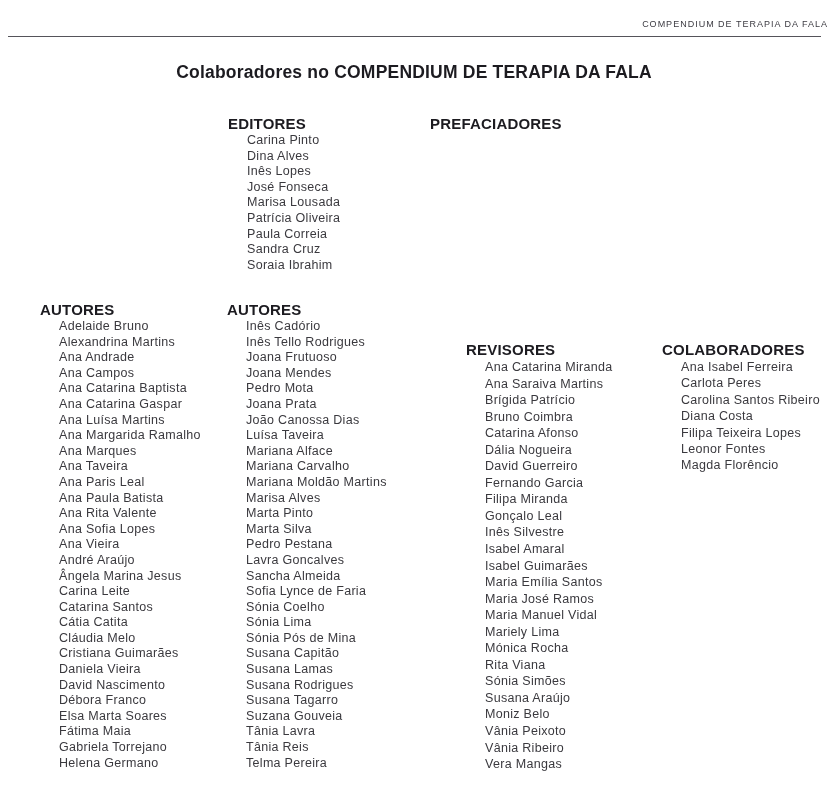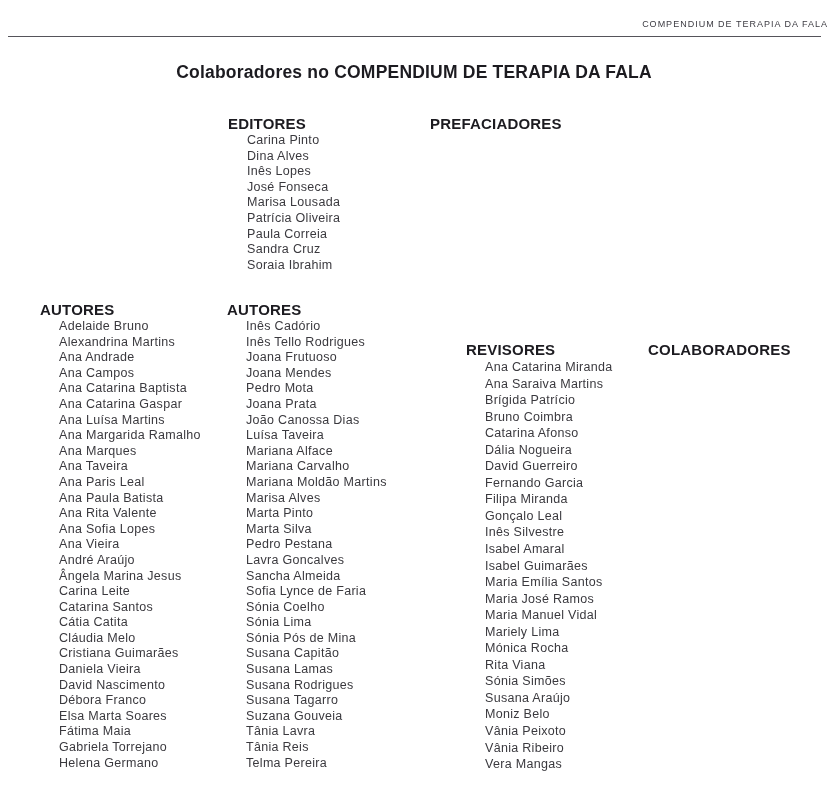--- a/index.html
+++ b/index.html
@@ -67,21 +67,21 @@
     font-size: 12.5px;
     letter-spacing: 0.3px;
     color: var(--name-text, #3a393e);
     white-space: nowrap;
   }
   .editores      { left: 228px; top: 117px; }
   .prefaciadores { left: 430px; top: 117px; }
   .autores1      { left: 40px;  top: 303px; }
   .autores2      { left: 227px; top: 303px; }
   .revisores     { left: 466px; top: 343px; }
-  .colaboradores { left: 648px; top: 343px; }
+  .colaboradores { left: 662px; top: 343px; }
   .editores .name,
   .prefaciadores .name,
   .autores1 .name,
   .autores2 .name { line-height: 15.6px; }
   .revisores .name { line-height: 16.55px; }
   .colaboradores .name { line-height: 16.4px; }
 </style>
 </head>
 <body>
 
@@ -208,13 +208,23 @@
       <li class="name">Susana Araújo</li>
       <li class="name">Moniz Belo</li>
       <li class="name">Vânia Peixoto</li>
       <li class="name">Vânia Ribeiro</li>
       <li class="name">Vera Mangas</li>
     </ul>
 </section>
 
 <section class="block colaboradores">
   <h2 class="sec-heading">COLABORADORES</h2>
+  <ul class="name-list">
+
+  <li class="name">Ana Isabel Ferreira</li>
+      <li class="name">Carlota Peres</li>
+      <li class="name">Carolina Santos Ribeiro</li>
+      <li class="name">Diana Costa</li>
+      <li class="name">Filipa Teixeira Lopes</li>
+      <li class="name">Leonor Fontes</li>
+      <li class="name">Magda Florêncio</li>
+    </ul>
 </section>
 
 </body></html>

